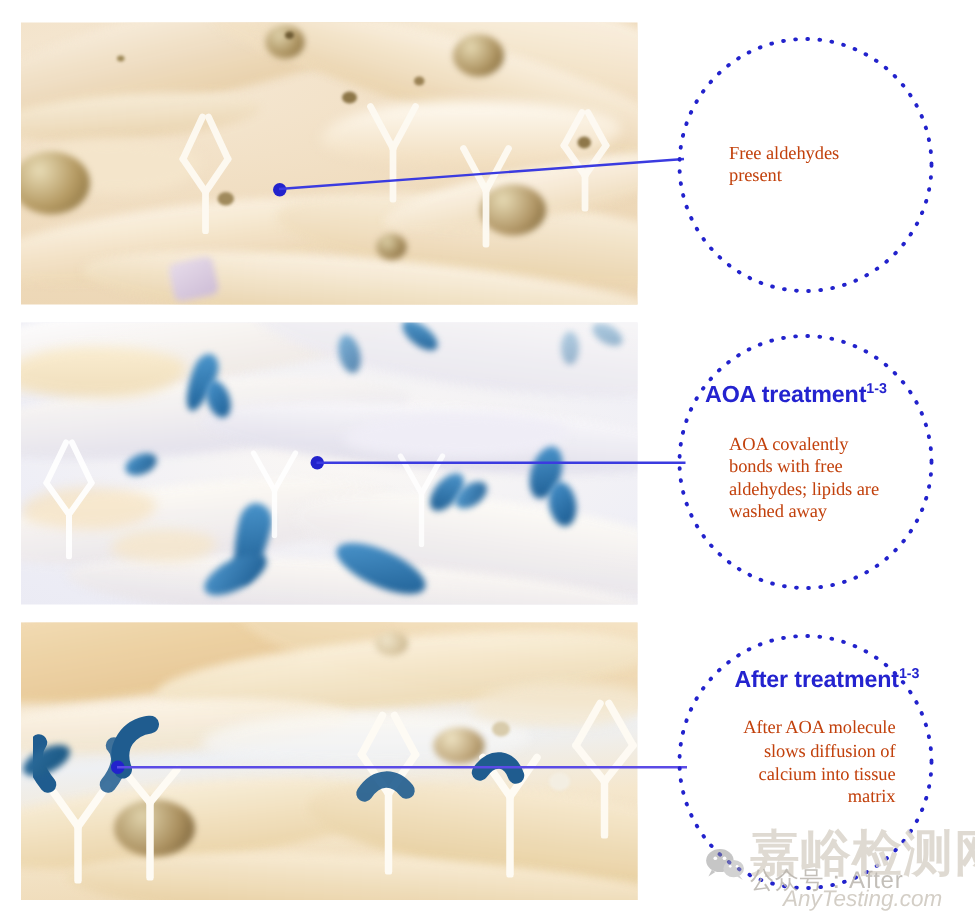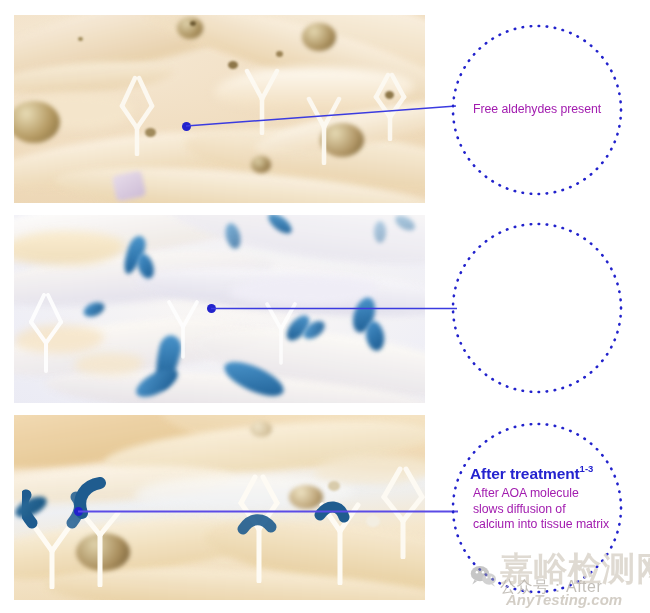--- a/index.html
+++ b/index.html
@@ -58,21 +58,21 @@
   .callout .content{
     position:absolute;left:19px;right:10px;top:50%;
     transform:translateY(-50%);
   }
   .c-head{
     color:#2423cf;font-weight:bold;font-size:15.5px;line-height:17.5px;
     letter-spacing:-0.1px;margin:0 0 5px 0;
   }
   .c-head sup{font-size:9.5px;font-weight:bold;vertical-align:super;letter-spacing:0;}
   .c-body{
-    color:#a21caf;font-size:12.3px;line-height:15.2px;margin:3px;letter-spacing:-0.05px;
+    color:#c2410c;font-size:12.3px;line-height:15.2px;margin:16px;letter-spacing:-0.05px;font-family:Liberation Serif, serif;
   }
 
   
   .wm{position:absolute;pointer-events:none;user-select:none;}
   .wm-cn{
     font-size:33px;font-weight:bold;color:#d9d3c9;opacity:.82;
     letter-spacing:1px;white-space:nowrap;
   }
   .wm-sub{
     font-size:16px;color:#b9b4ad;opacity:.85;white-space:nowrap;letter-spacing:.5px;
@@ -294,39 +294,43 @@
   </svg>
   <div class="content">
     <p class="c-body">Free aldehydes present</p>
   </div>
 </div>
 
 <div class="callout" style="left:451px;top:222px;">
   <svg class="ring" viewBox="0 0 172 172">
     <circle cx="86" cy="86" r="84" fill="none" stroke="#2222cc" stroke-width="2.6" stroke-linecap="round" stroke-dasharray="0.5 7.6"></circle>
   </svg>
+  <div class="content">
+    <p class="c-head"><span>AOA treatment</span><sup>1-3</sup></p>
+    <p class="c-body">AOA covalently bonds with free aldehydes; lipids are washed away</p>
+  </div>
 </div>
 
 <div class="callout" style="left:451px;top:422px;">
   <svg class="ring" viewBox="0 0 172 172">
     <circle cx="86" cy="86" r="84" fill="none" stroke="#2222cc" stroke-width="2.6" stroke-linecap="round" stroke-dasharray="0.5 7.6"></circle>
   </svg>
-  <div class="content" style="top:44%;">
+  <div class="content" style="top:44%;text-align:right;">
     <p class="c-head"><span>After treatment</span><sup>1-3</sup></p>
     <p class="c-body">After AOA molecule slows diffusion of calcium into tissue matrix</p>
   </div>
 </div>
 
 <div class="wm" style="left:470px;top:547px;">
   <svg class="wm-logo" viewBox="0 0 34 28" style="left:0px;top:18px;">
     <ellipse cx="13" cy="11" rx="12" ry="10" fill="#8f8f8f"></ellipse>
     <path d="M6 19 L3 25 L9 21 Z" fill="#8f8f8f"></path>
     <ellipse cx="25" cy="18" rx="9" ry="7.5" fill="#a6a6a6"></ellipse>
     <path d="M30 24 L33 28 L28 25 Z" fill="#a6a6a6"></path>
     <circle cx="9" cy="9" r="1.6" fill="#ffffff"></circle>
     <circle cx="17" cy="9" r="1.6" fill="#ffffff"></circle>
     <circle cx="22" cy="16" r="1.2" fill="#ffffff"></circle>
     <circle cx="28" cy="16" r="1.2" fill="#ffffff"></circle>
   </svg>
   <div class="wm-cn" style="position:absolute;left:30px;top:0px;">嘉峪检测网</div>
   <div class="wm-sub" style="position:absolute;left:30px;top:30px;">公众号：After</div>
-  <div class="wm-url" style="position:absolute;left:36px;top:44px;font-weight:bold;">AnyTesting.com</div>
+  <div class="wm-url" style="position:absolute;left:52px;top:44px;">AnyTesting.com</div>
 </div>
 
 </body></html>

